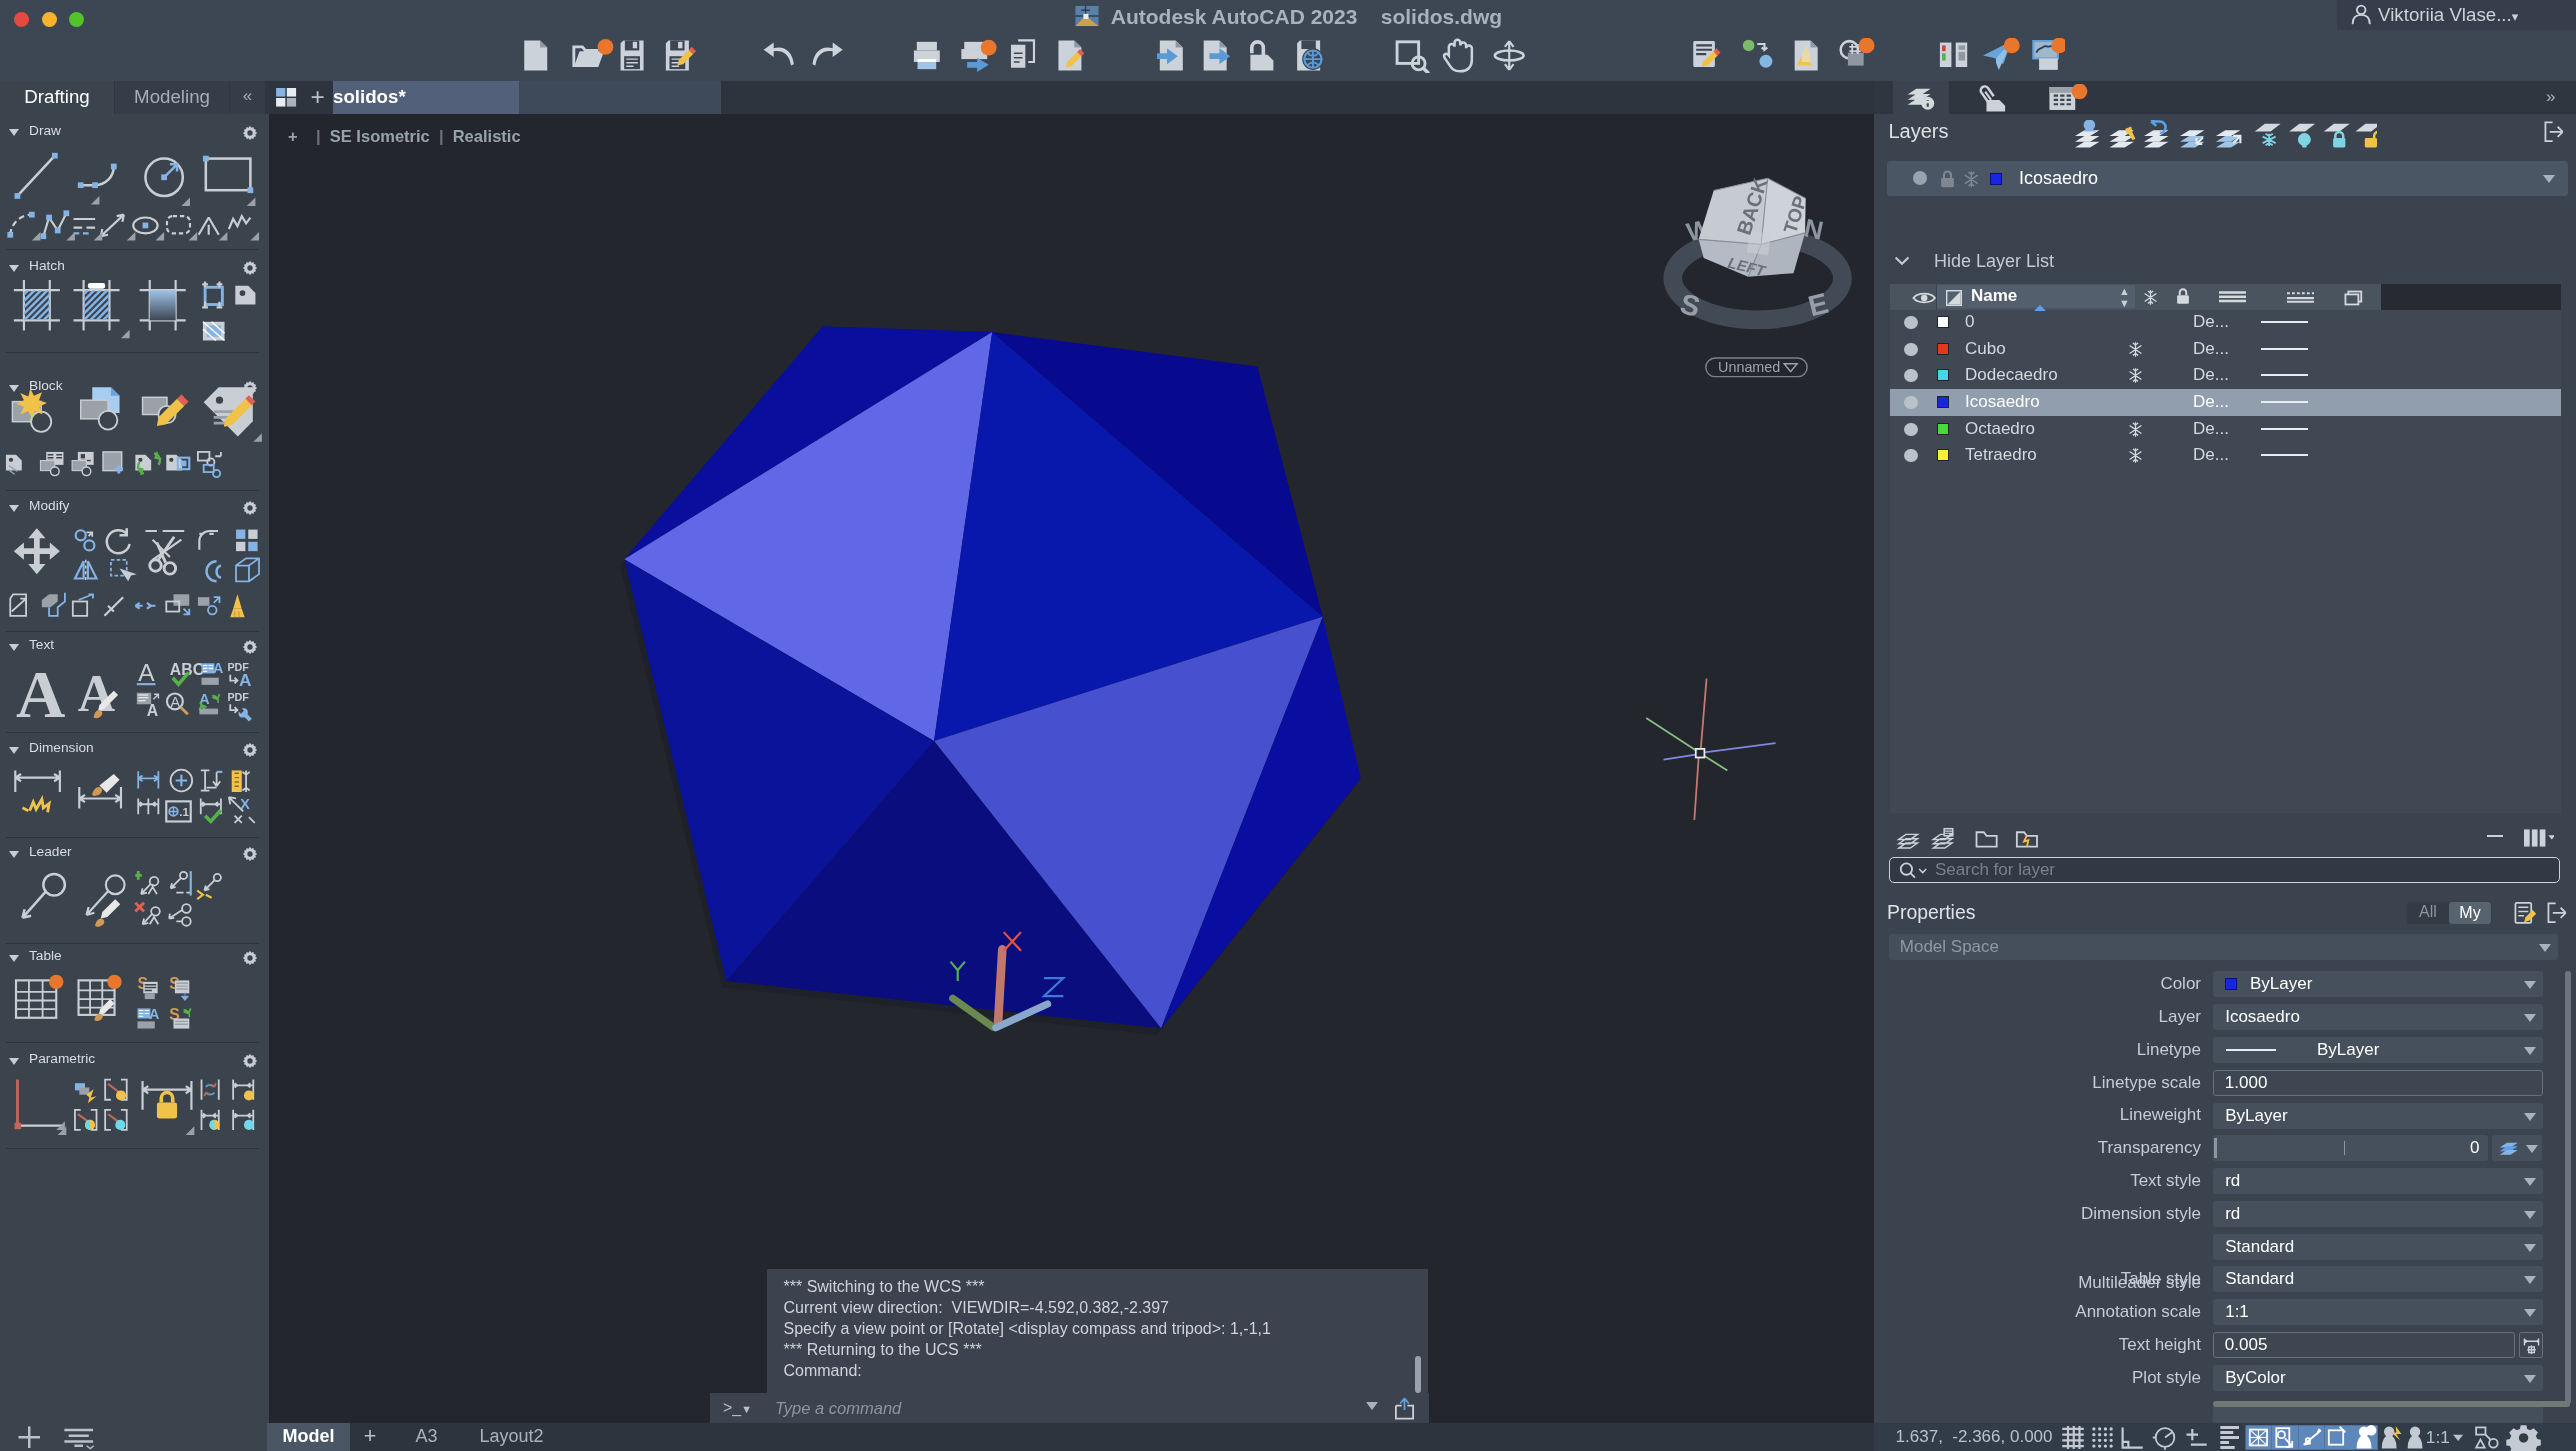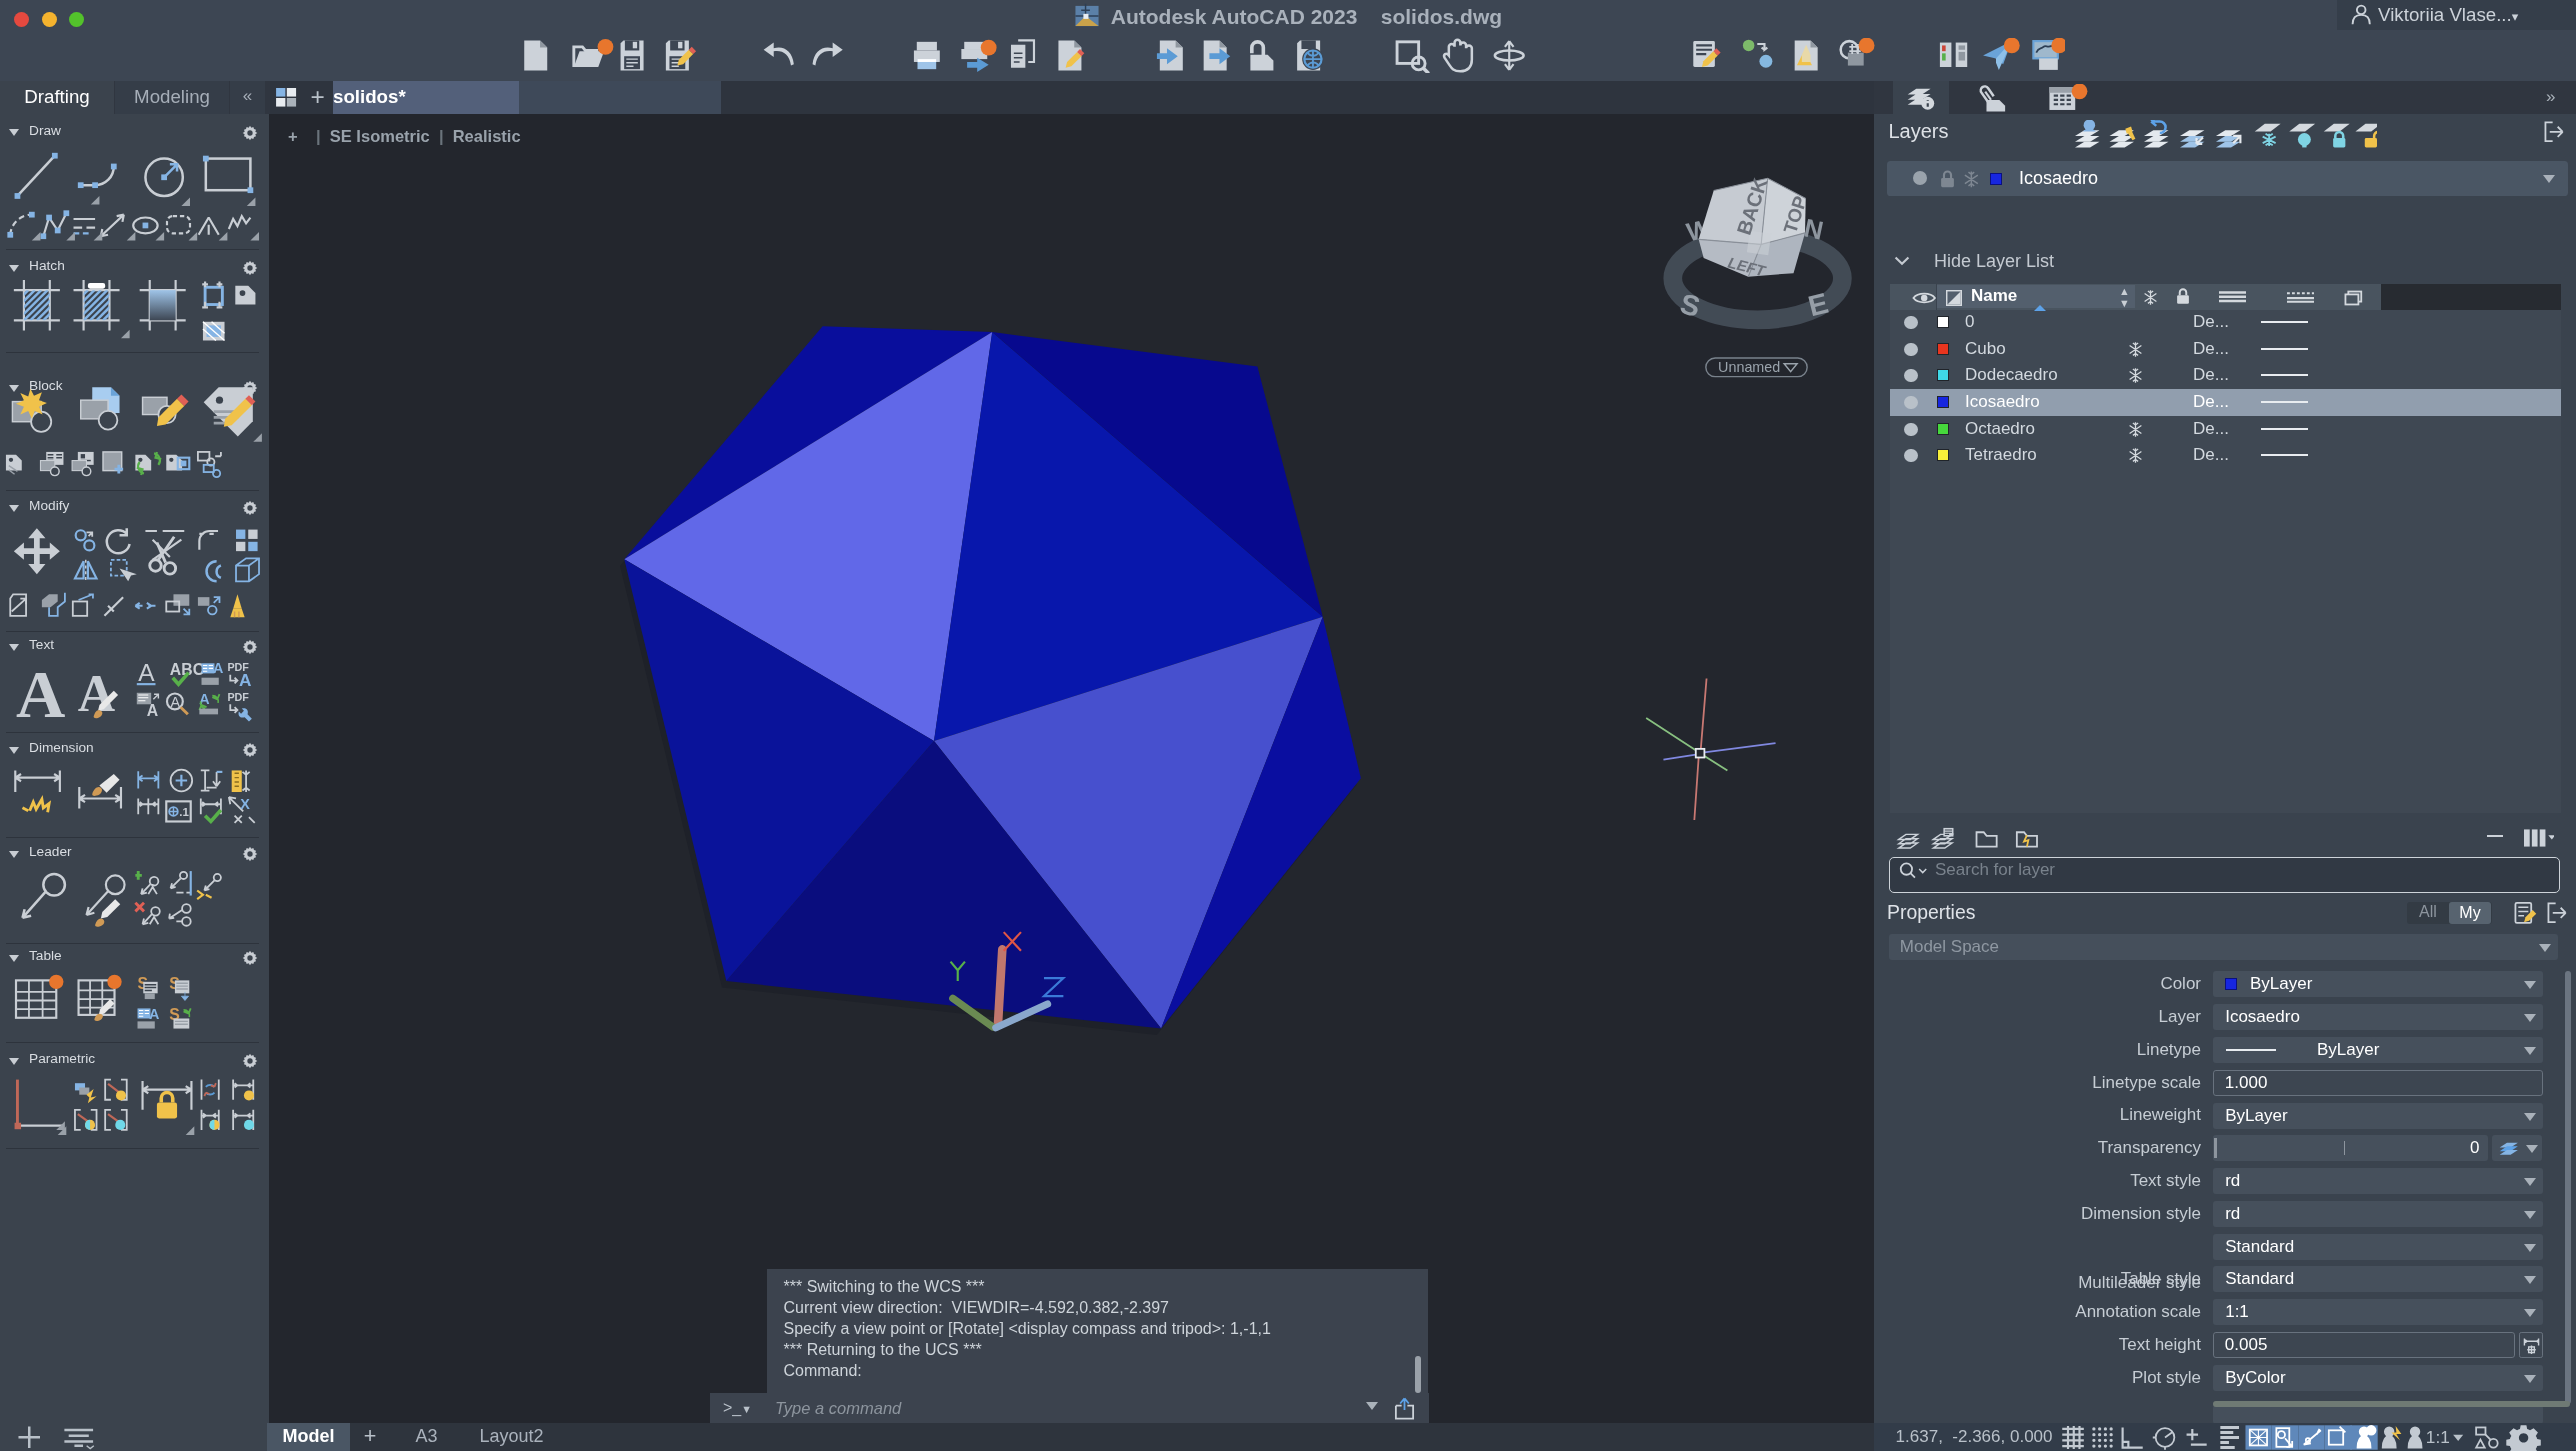--- a/index.html
+++ b/index.html
@@ -888,21 +888,21 @@
           <path d="M14 10 l-4 9 6 -2 -2 9" stroke="#f0c24a" stroke-width="2.5" fill="none"></path>
         </g>
     </svg>
     <div class="abs" style="left:613px; top:721px; width:16px; height:2.2px; background:#ccd2d9;"></div>
     <svg class="abs" style="left:650px; top:714px" width="30" height="20" viewBox="0 0 42 28">
         <rect x="0" y="2" width="8" height="24" fill="#ccd2d9"></rect>
         <rect x="11" y="2" width="8" height="24" fill="#ccd2d9"></rect>
         <rect x="22" y="2" width="8" height="24" fill="#ccd2d9"></rect>
         <path d="M34 10 l5 6 5 -6 z" fill="#ccd2d9"></path>
       </svg>
-    <div class="abs" style="left:15px; top:743px; width:671px; height:36px; background:#313944; border:1.4px solid #cdd3d9; border-radius:5px;">
+    <div class="abs" style="left:15px; top:743px; width:671px; height:26px; background:#313944; border:1.4px solid #cdd3d9; border-radius:5px;">
       <svg class="abs" style="left:8.6px; top:3.6px" width="29" height="17" viewBox="0 0 40 24" fill="none" stroke="#ccd2d9" stroke-width="2.5">
           <circle cx="10" cy="10" r="8"></circle>
           <path d="M16 16 l6 6"></path>
           <path d="M28 10 l5 5 5 -5" stroke-width="2"></path>
         </svg>
       <span class="abs" style="left:45px; top:2.2px; color:#79828c; font-size:17px;">Search for layer</span>
     </div>
     <div class="abs" style="left:13px; top:787px; color:#dfe3e8; font-size:19.4px;">Properties</div>
     <div class="abs" style="left:533px; top:788px; width:85px; height:22px; background:#333b44; border-radius:2.9px;">
       <span class="abs" style="left:0; top:1.4px; width:42px; text-align:center; color:#8d959e; font-size:16px;">All</span>

